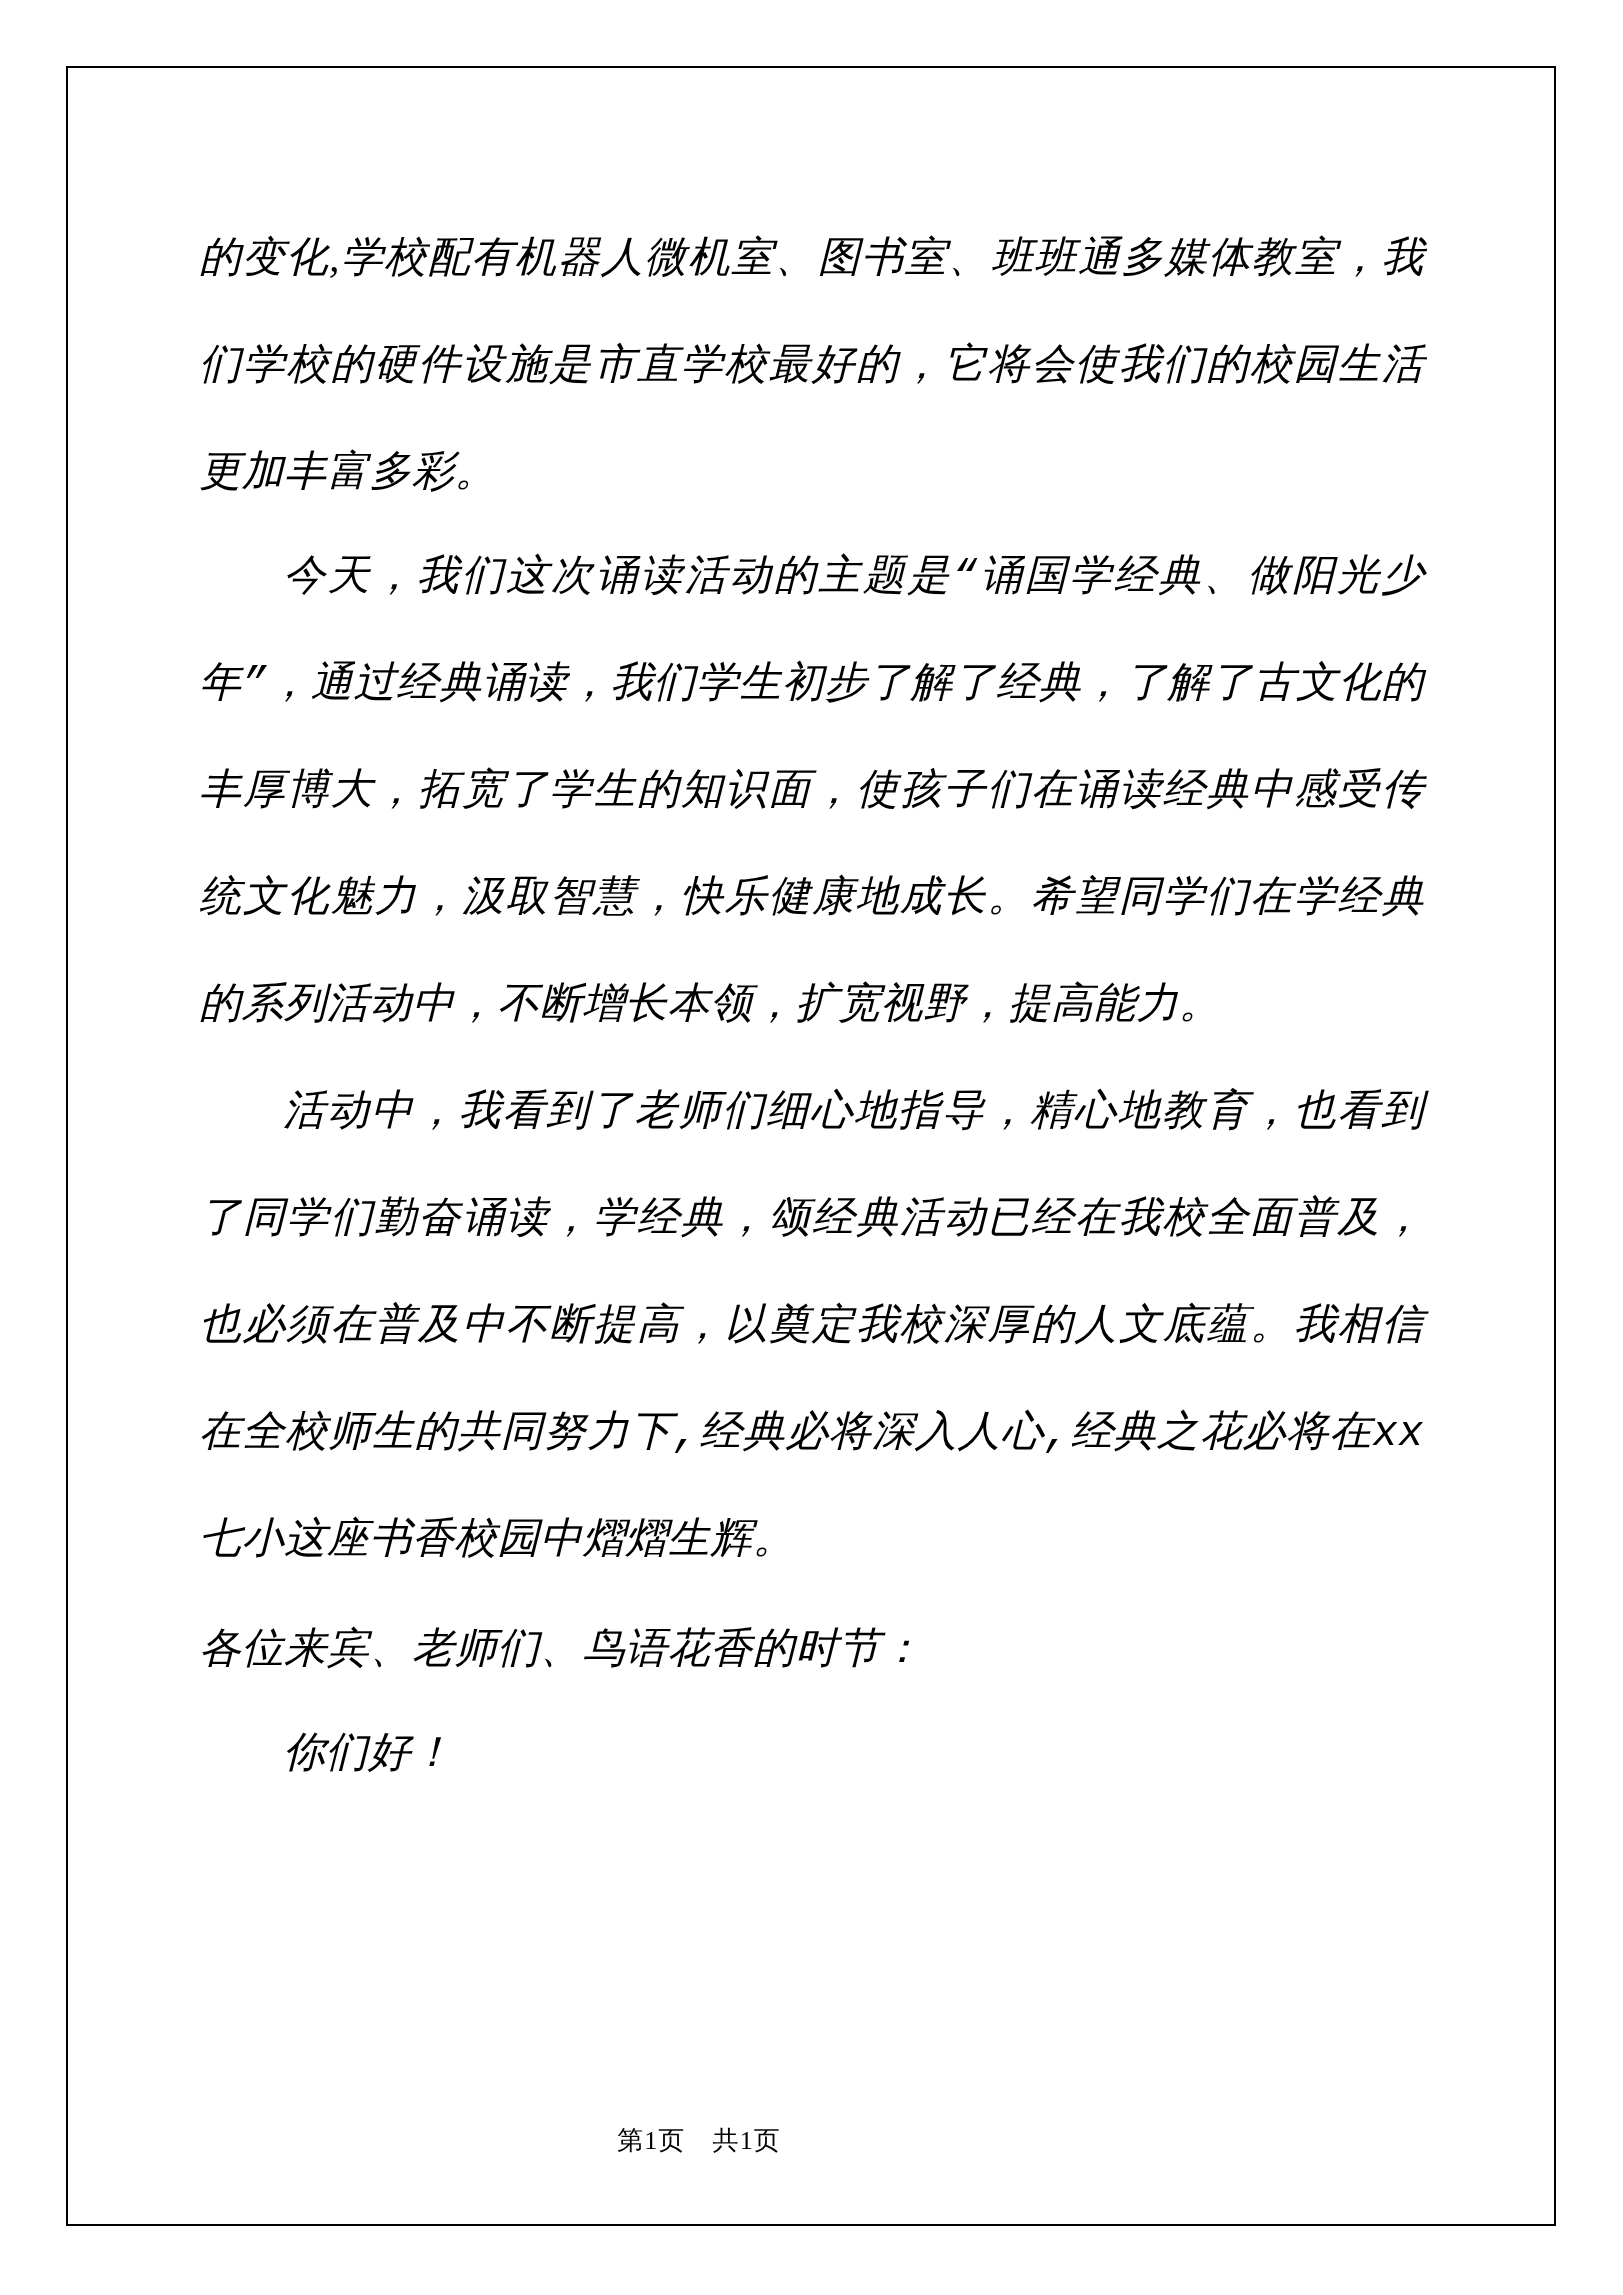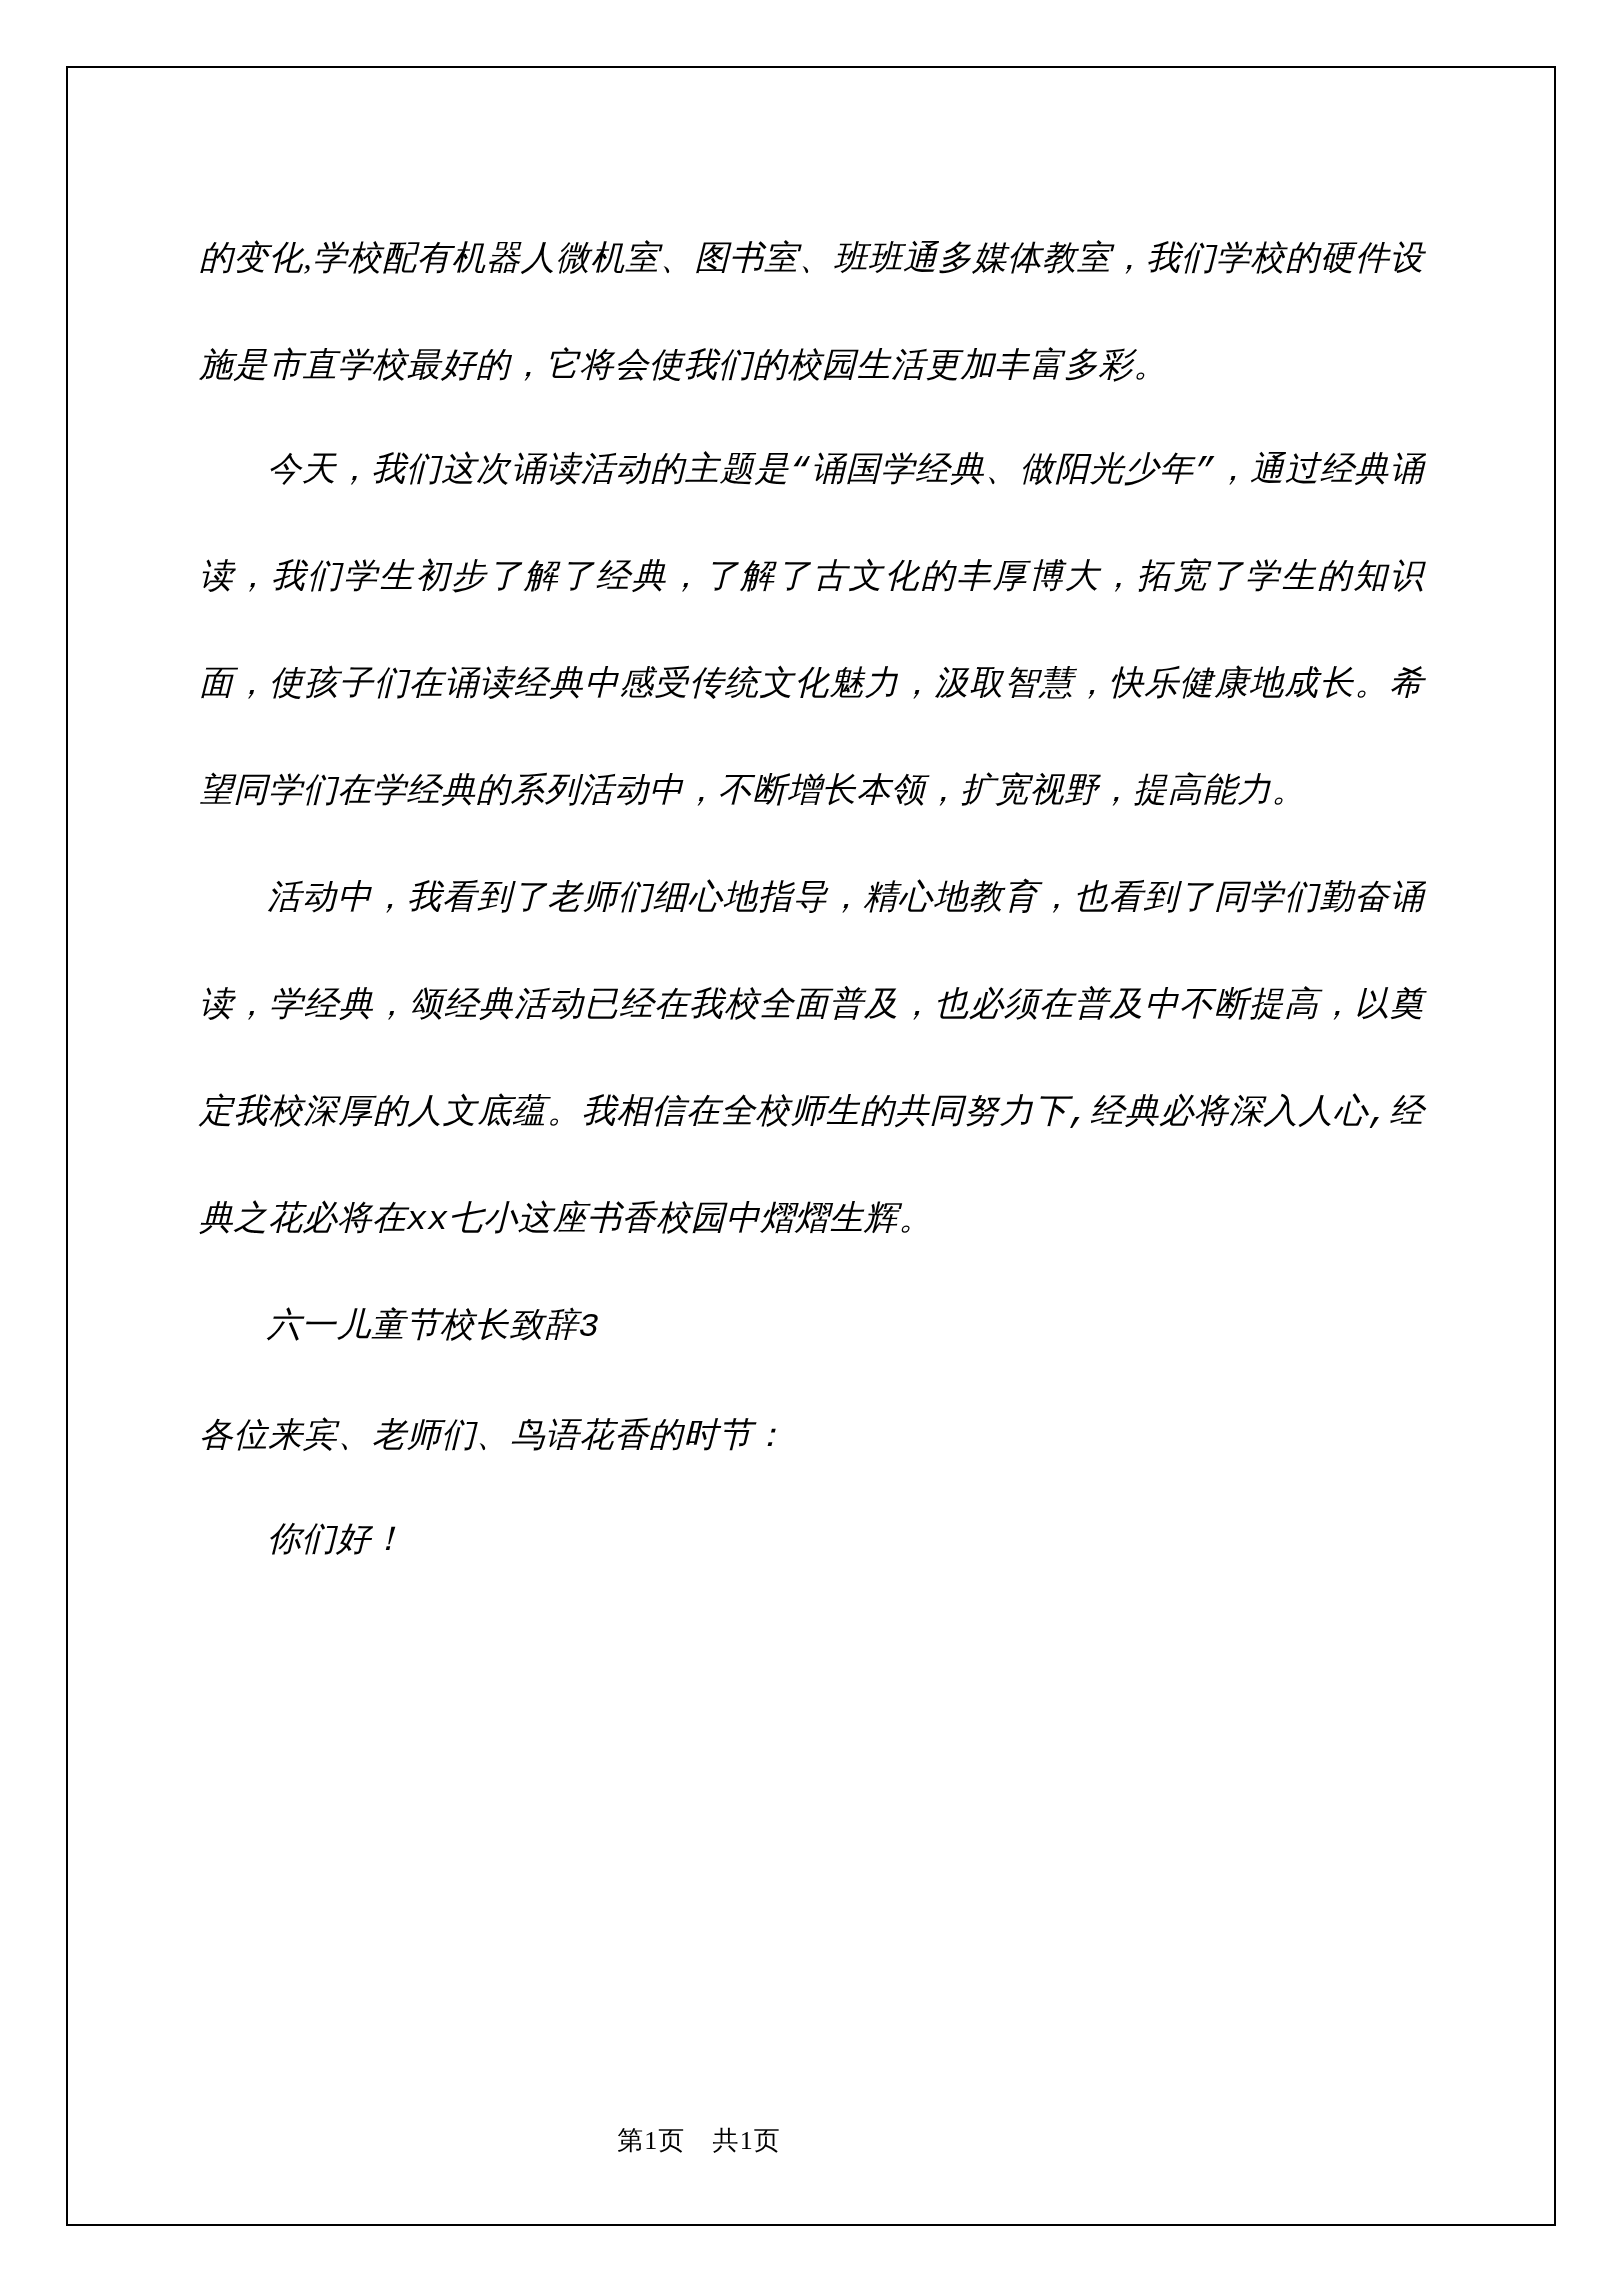--- a/index.html
+++ b/index.html
@@ -25,21 +25,21 @@
     box-sizing: border-box;
     background: #ffffff;
   }
   .content {
     position: absolute;
     left: 199px;
     top: 204px;
     width: 1225px;
     font-family: "Liberation Serif", serif;
     font-style: italic;              
-    font-size: 34px;
+    font-size: 42px;
     line-height: 107px;
     text-align: justify;
     text-justify: inter-character;
     letter-spacing: 0.6px;
   }
   .content p {
     margin: 0;
     padding: 0;
   }
   .content p.indent {
@@ -61,19 +61,18 @@
 </style>
 </head>
 <body>
 
 <div class="page-frame"></div>
 
 <div class="content">
   <p>的变化,学校配有机器人微机室、图书室、班班通多媒体教室，我们学校的硬件设施是市直学校最好的，它将会使我们的校园生活更加丰富多彩。</p>
   <p class="indent">今天，我们这次诵读活动的主题是“诵国学经典、做阳光少年”，通过经典诵读，我们学生初步了解了经典，了解了古文化的丰厚博大，拓宽了学生的知识面，使孩子们在诵读经典中感受传统文化魅力，汲取智慧，快乐健康地成长。希望同学们在学经典的系列活动中，不断增长本领，扩宽视野，提高能力。</p>
   <p class="indent">活动中，我看到了老师们细心地指导，精心地教育，也看到了同学们勤奋诵读，学经典，颂经典活动已经在我校全面普及，也必须在普及中不断提高，以奠定我校深厚的人文底蕴。我相信在全校师生的共同努力下,经典必将深入人心,经典之花必将在xx七小这座书香校园中熠熠生辉。</p>
-  <p class="indent">六一儿童节校长致辞3</p>
   <p>各位来宾、老师们、鸟语花香的时节：</p>
   <p class="indent">你们好！</p>
 </div>
 
 <div class="page-footer">第1页　共1页</div>
 
 
 </body></html>

